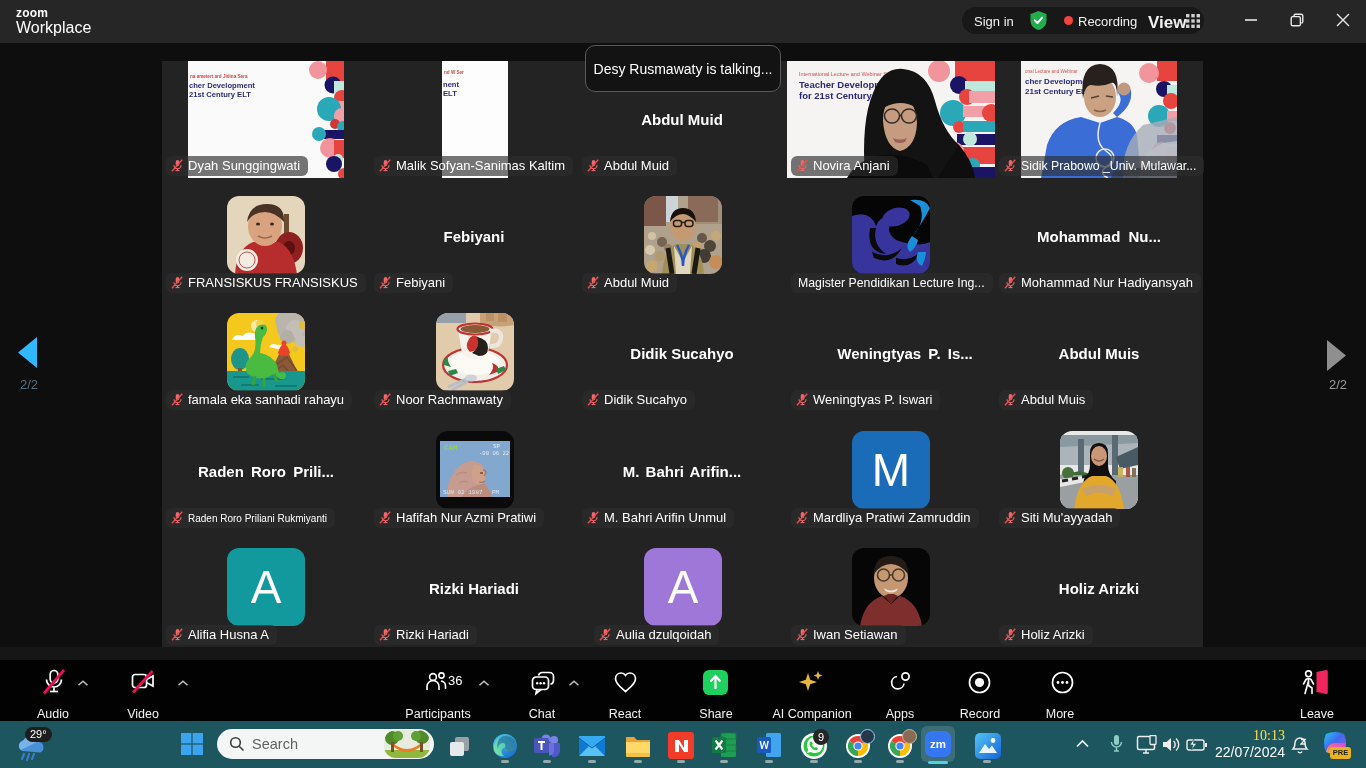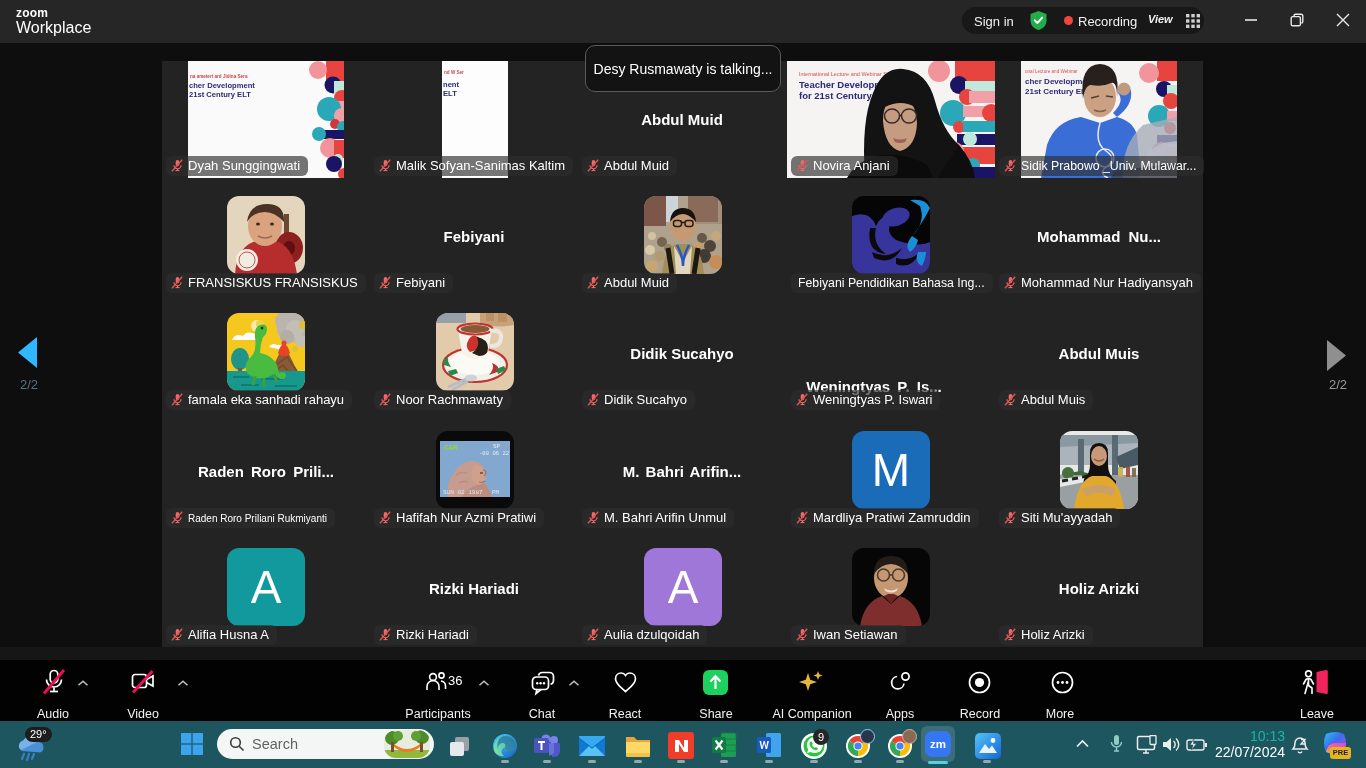--- a/index.html
+++ b/index.html
@@ -5,21 +5,21 @@
   html,body{margin:0;padding:0;}
   body{width:1366px;height:768px;overflow:hidden;background:#0e0e0e;font-family:"Liberation Sans",sans-serif;position:relative;}
   .abs{position:absolute;}
   
   #topbar{left:0;top:0;width:1366px;height:43px;background:#262626;}
   #logo1{left:16px;top:6px;font-size:12px;font-weight:bold;color:#fff;letter-spacing:.2px;}
   #logo2{left:16px;top:19px;font-size:16px;font-weight:500;color:#fff;}
   #topctr{left:962px;top:7px;width:242px;height:27px;background:#181818;border-radius:14px;}
   #signin{left:974px;top:14px;font-size:13px;color:#f0f0f0;}
   #rectxt{left:1078px;top:14px;font-size:13px;color:#f0f0f0;}
-  #viewtxt{left:1148px;top:13px;font-size:11px;font-weight:600;color:#f0f0f0;font-style:italic;}
+  #viewtxt{left:1148px;top:13px;font-size:17px;font-weight:600;color:#f0f0f0;}
   #reddot{left:1064px;top:16px;width:9px;height:9px;border-radius:50%;background:#f1453d;}
   
   #grid{left:162px;top:61px;width:1041px;height:586px;background:#232323;}
   .cname{font-size:15px;font-weight:bold;color:#fff;text-align:center;white-space:nowrap;}
   .lbl{height:20px;background:rgba(45,45,45,0.65);border-radius:6px;color:#ffffff;font-size:13px;line-height:20px;white-space:nowrap;}
   .lbl .t{padding-right:8px;}
   .lbl svg{position:absolute;left:5px;top:3px;}
   .pl{padding-left:22px;}
   .pn{padding-left:7px;}
   .avatar{width:78px;height:78px;border-radius:12px;overflow:hidden;}
@@ -331,21 +331,21 @@
   </g>
   <path d="M32,40 Q39,45 46,40 L44.5,43 Q39,46 33.5,43 Z" fill="#ede2d8"></path>
   <path d="M8,78 Q12,54 30,48 L39,56 L48,48 Q66,54 70,78 Z" fill="#7e2f2d"></path>
   <path d="M32,48 L39,56 L46,48 L42,46 L36,46 Z" fill="#6a2422"></path>
 </svg>
 
 <div class="abs cname" style="left:578px;top:111px;width:208px;">Abdul Muid</div>
 <div class="abs cname" style="left:370px;top:228px;width:208px;">Febiyani</div>
 <div class="abs cname" style="left:995px;top:228px;width:208px;word-spacing:4px;">Mohammad Nu...</div>
 <div class="abs cname" style="left:578px;top:345px;width:208px;">Didik Sucahyo</div>
-<div class="abs cname" style="left:770px;top:345px;width:208px;word-spacing:3px;margin-top:33px;">Weningtyas P. Is...</div>
+<div class="abs cname" style="left:801px;top:345px;width:208px;word-spacing:3px;">Weningtyas P. Is...</div>
 <div class="abs cname" style="left:995px;top:345px;width:208px;">Abdul Muis</div>
 <div class="abs cname" style="left:162px;top:463px;width:208px;word-spacing:3px;">Raden Roro Prili...</div>
 <div class="abs cname" style="left:578px;top:463px;width:208px;word-spacing:2px;">M. Bahri Arifin...</div>
 <div class="abs cname" style="left:370px;top:580px;width:208px;">Rizki Hariadi</div>
 <div class="abs cname" style="left:995px;top:580px;width:208px;">Holiz Arizki</div>
 
 <div class="abs lbl pl" style="left:166px;top:156px;"><svg width="13" height="13" viewBox="0 0 16 16">
       <g fill="#ed6a6a" stroke="#ed6a6a">
         <rect x="5.8" y="1.2" width="4.4" height="7.8" rx="2.2" stroke="none"></rect>
         <path d="M3.6,7.6 a4.4,4.4 0 0 0 8.8,0" fill="none" stroke-width="1.4"></path>
@@ -411,21 +411,21 @@
     </svg><span class="t">Febiyani</span></div>
 <div class="abs lbl pl" style="left:582px;top:273px;"><svg width="13" height="13" viewBox="0 0 16 16">
       <g fill="#ed6a6a" stroke="#ed6a6a">
         <rect x="5.8" y="1.2" width="4.4" height="7.8" rx="2.2" stroke="none"></rect>
         <path d="M3.6,7.6 a4.4,4.4 0 0 0 8.8,0" fill="none" stroke-width="1.4"></path>
         <line x1="8" y1="12" x2="8" y2="13.6" stroke-width="1.4"></line>
         <line x1="5.6" y1="14.2" x2="10.4" y2="14.2" stroke-width="1.4"></line>
       </g>
       <line x1="1.2" y1="15" x2="13.8" y2="1" stroke="#e85050" stroke-width="1.7"></line>
     </svg><span class="t">Abdul Muid</span></div>
-<div class="abs lbl pn" style="left:791px;top:273px;"><span class="t" style="font-size:12.3px">Febiyani Pendidikan Bahasa Ing...</span></div>
+<div class="abs lbl pn" style="left:791px;top:273px;"><span class="t" style="font-size:12.3px">Magister Pendidikan Lecture Ing...</span></div>
 <div class="abs lbl pl" style="left:999px;top:273px;"><svg width="13" height="13" viewBox="0 0 16 16">
       <g fill="#ed6a6a" stroke="#ed6a6a">
         <rect x="5.8" y="1.2" width="4.4" height="7.8" rx="2.2" stroke="none"></rect>
         <path d="M3.6,7.6 a4.4,4.4 0 0 0 8.8,0" fill="none" stroke-width="1.4"></path>
         <line x1="8" y1="12" x2="8" y2="13.6" stroke-width="1.4"></line>
         <line x1="5.6" y1="14.2" x2="10.4" y2="14.2" stroke-width="1.4"></line>
       </g>
       <line x1="1.2" y1="15" x2="13.8" y2="1" stroke="#e85050" stroke-width="1.7"></line>
     </svg><span class="t">Mohammad Nur Hadiyansyah</span></div>
 
@@ -532,21 +532,21 @@
     </svg><span class="t">Alifia Husna A</span></div>
 <div class="abs lbl pl" style="left:374px;top:625px;"><svg width="13" height="13" viewBox="0 0 16 16">
       <g fill="#ed6a6a" stroke="#ed6a6a">
         <rect x="5.8" y="1.2" width="4.4" height="7.8" rx="2.2" stroke="none"></rect>
         <path d="M3.6,7.6 a4.4,4.4 0 0 0 8.8,0" fill="none" stroke-width="1.4"></path>
         <line x1="8" y1="12" x2="8" y2="13.6" stroke-width="1.4"></line>
         <line x1="5.6" y1="14.2" x2="10.4" y2="14.2" stroke-width="1.4"></line>
       </g>
       <line x1="1.2" y1="15" x2="13.8" y2="1" stroke="#e85050" stroke-width="1.7"></line>
     </svg><span class="t">Rizki Hariadi</span></div>
-<div class="abs lbl pl" style="left:582px;top:625px;"><svg width="13" height="13" viewBox="0 0 16 16">
+<div class="abs lbl pl" style="left:594px;top:625px;"><svg width="13" height="13" viewBox="0 0 16 16">
       <g fill="#ed6a6a" stroke="#ed6a6a">
         <rect x="5.8" y="1.2" width="4.4" height="7.8" rx="2.2" stroke="none"></rect>
         <path d="M3.6,7.6 a4.4,4.4 0 0 0 8.8,0" fill="none" stroke-width="1.4"></path>
         <line x1="8" y1="12" x2="8" y2="13.6" stroke-width="1.4"></line>
         <line x1="5.6" y1="14.2" x2="10.4" y2="14.2" stroke-width="1.4"></line>
       </g>
       <line x1="1.2" y1="15" x2="13.8" y2="1" stroke="#e85050" stroke-width="1.7"></line>
     </svg><span class="t">Aulia dzulqoidah</span></div>
 <div class="abs lbl pl" style="left:791px;top:625px;"><svg width="13" height="13" viewBox="0 0 16 16">
       <g fill="#ed6a6a" stroke="#ed6a6a">
@@ -861,21 +861,21 @@
 </svg>
 <svg class="abs" style="left:1162px;top:736px" width="20" height="17" viewBox="0 0 20 17">
   <path d="M1,6 h3.5 L9,2 V15 L4.5,11 H1 Z" fill="#eee"></path>
   <path d="M11.5,5 a4.5,4.5 0 0 1 0,7 M14,2.5 a8,8 0 0 1 0,12" fill="none" stroke="#eee" stroke-width="1.4"></path>
 </svg>
 <svg class="abs" style="left:1186px;top:737px" width="22" height="15" viewBox="0 0 22 15">
   <rect x="1" y="3" width="17" height="10" rx="2" fill="none" stroke="#eee" stroke-width="1.4"></rect>
   <rect x="19" y="6" width="2" height="4" fill="#eee"></rect>
   <path d="M8,1.5 L4,8 h3 l-1.5,5 l5,-6.5 h-3 Z" fill="#eee" stroke="#1e5660" stroke-width="0.6"></path>
 </svg>
-<div class="abs" style="left:1205px;top:728px;width:80px;text-align:right;font-size:14px;color:#14b8a6;">10:13</div>
+<div class="abs" style="left:1205px;top:728px;width:80px;text-align:right;font-size:14px;color:#fde047;font-family:Liberation Serif, serif;">10:13</div>
 <div class="abs" style="left:1205px;top:744px;width:80px;text-align:right;font-size:14px;color:#fff;">22/07/2024</div>
 <svg class="abs" style="left:1290px;top:734px" width="20" height="22" viewBox="0 0 20 22">
   <path d="M3,15 c1.5,-1.5 2,-3.5 2,-6 a5,5 0 0 1 10,0 c0,2.5 0.5,4.5 2,6 Z" fill="none" stroke="#eee" stroke-width="1.5"></path>
   <path d="M8,17.5 a2.2,2.2 0 0 0 4,0" fill="none" stroke="#eee" stroke-width="1.5"></path>
   <path d="M11,5.5 h4 l-4,4.5 h4" fill="none" stroke="#eee" stroke-width="1.3"></path>
 </svg>
 <svg class="abs" style="left:1322px;top:730px" width="26" height="26" viewBox="0 0 26 26">
   <defs>
     <linearGradient id="cpg1" x1="0" y1="0" x2="1" y2="1">
         <stop offset="0" stop-color="#25c8f0"></stop>

